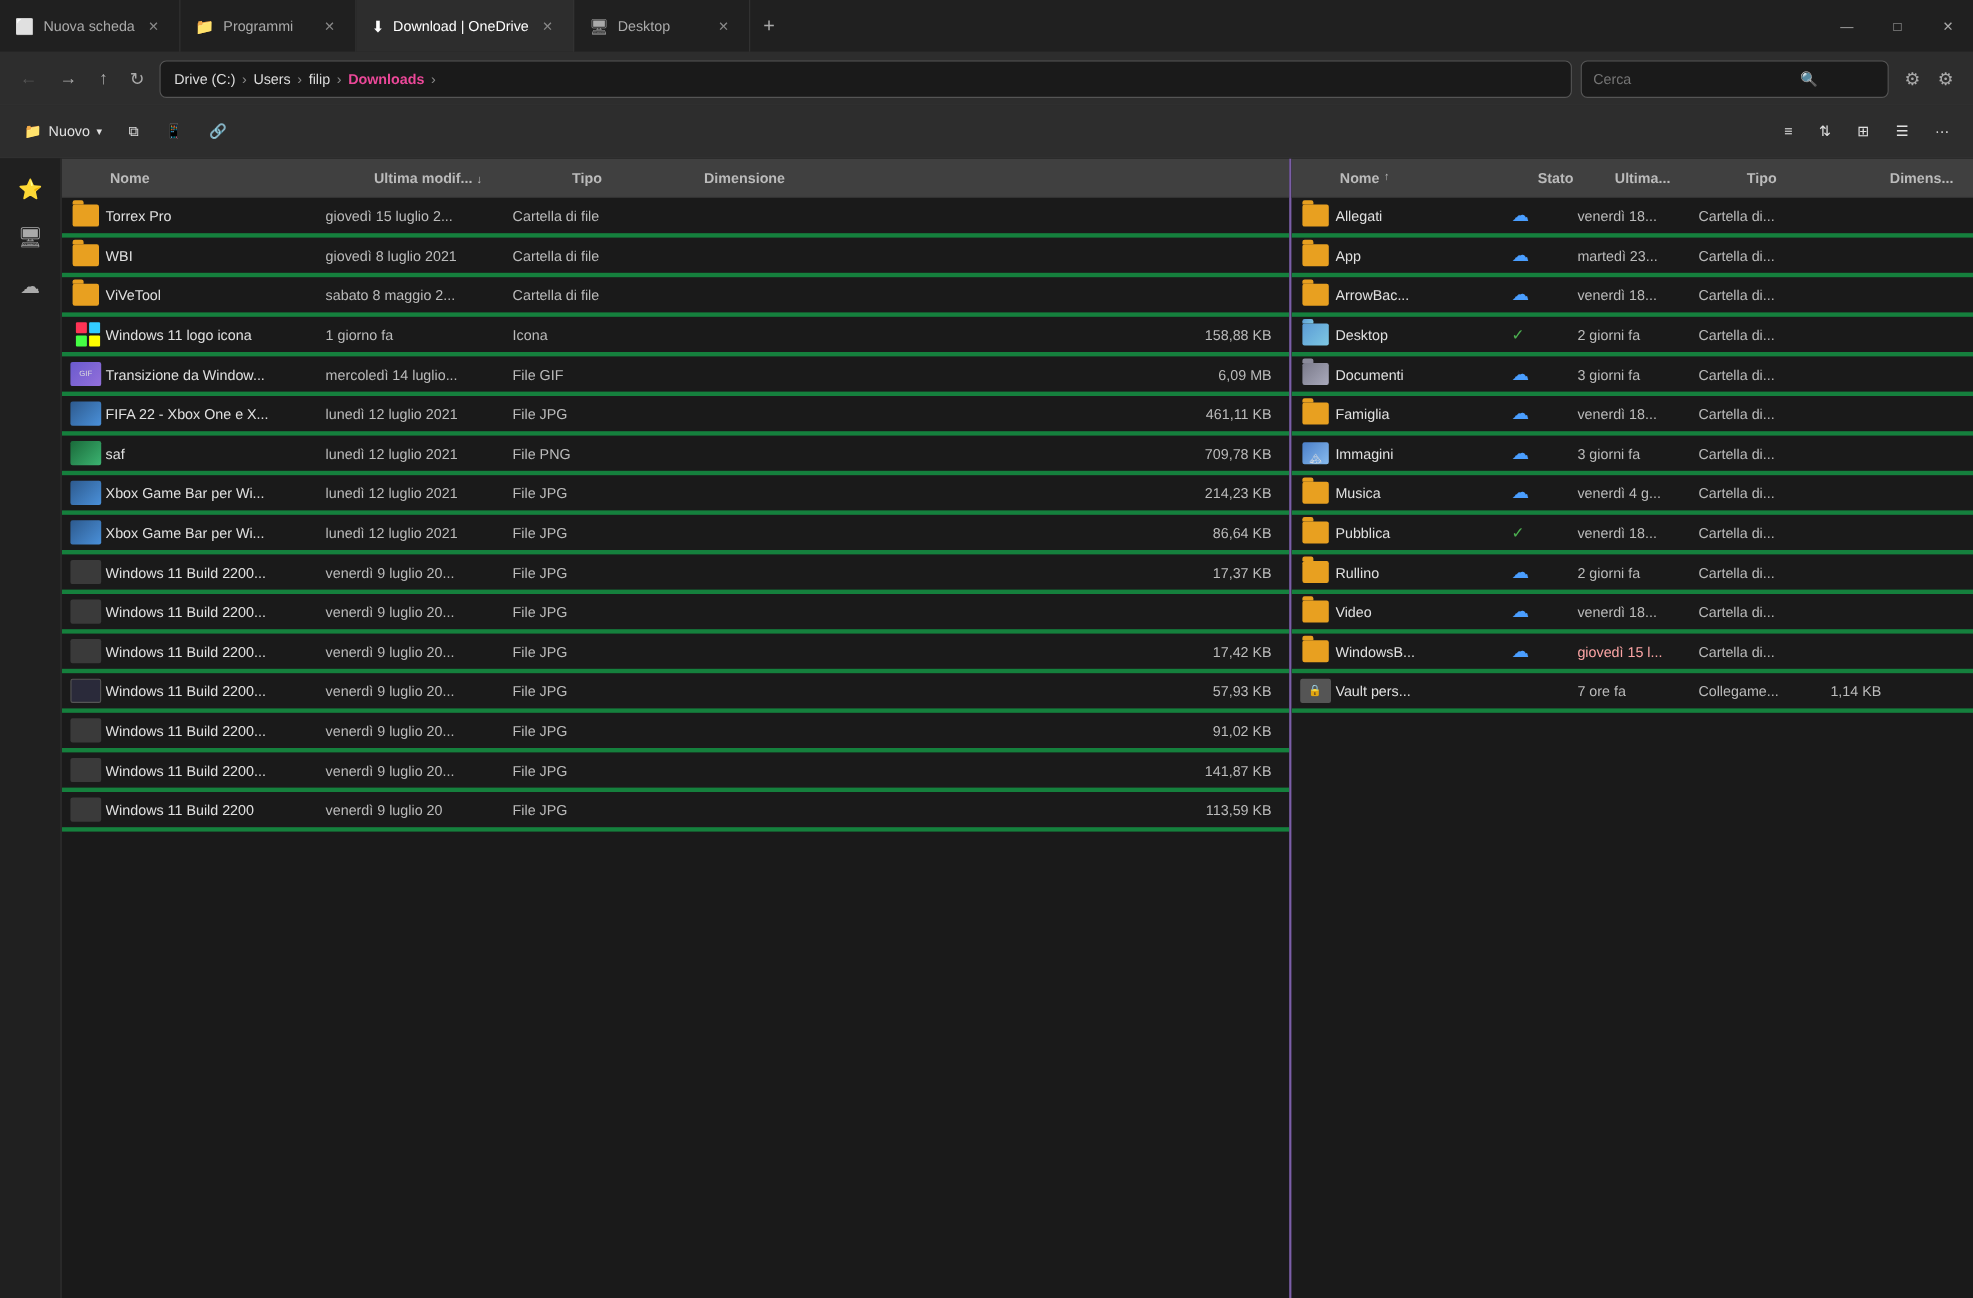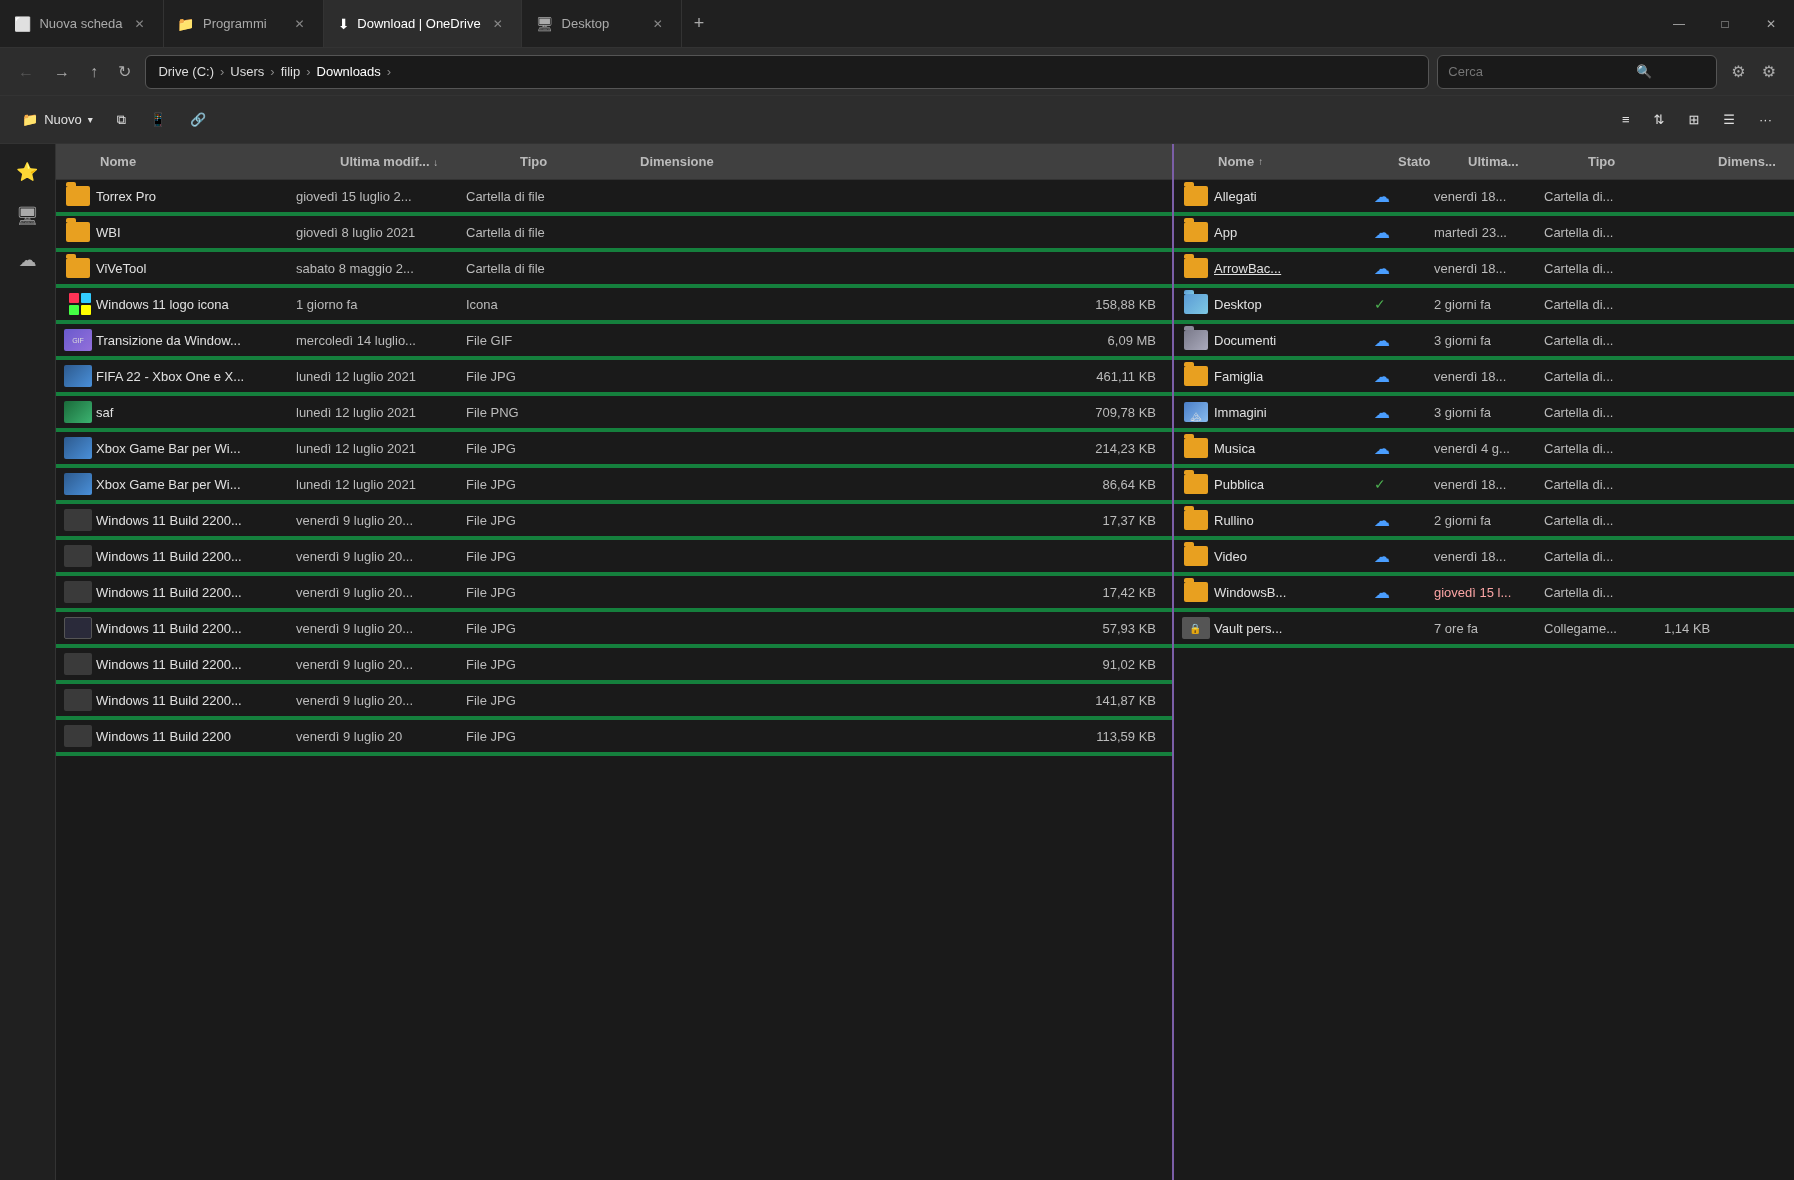--- a/index.html
+++ b/index.html
@@ -106,21 +106,21 @@
       border-radius: 6px;
       height: 34px;
       display: flex;
       align-items: center;
       padding: 0 12px;
       gap: 4px;
       color: #e0e0e0;
     }
     .breadcrumb-sep { color: #888; margin: 0 2px; }
     .breadcrumb-item { color: #ddd; cursor: pointer; }
-    .breadcrumb-item.current { color: #ffffff; font-weight: 400; text-align: center; }
+    .breadcrumb-item.current { color: #ec4899; font-weight: 700; text-align: center; }
     .search-box {
       width: 280px;
       background: #1a1a1a;
       border: 1px solid #555;
       border-radius: 6px;
       height: 34px;
       display: flex;
       align-items: center;
       padding: 0 10px;
       gap: 8px;
@@ -695,21 +695,21 @@
           <div style="flex:0 0 60px;"><span class="cloud-icon">☁</span></div>
           <div style="flex:0 0 110px;color:#bbb;">martedì 23...</div>
           <div style="flex:0 0 120px;color:#bbb;">Cartella di...</div>
           <div style="flex:1;color:#bbb;"></div>
         </div>
 
         <div class="file-row">
           <div class="file-icon">
               <div class="folder-icon-img"></div>
             </div>
-          <div style="flex:0 0 160px;white-space:nowrap;overflow:hidden;text-overflow:ellipsis;text-decoration:underline;">ArrowBac...</div>
+          <div style="flex:0 0 160px;white-space:nowrap;overflow:hidden;text-overflow:ellipsis;">ArrowBac...</div>
           <div style="flex:0 0 60px;"><span class="cloud-icon">☁</span></div>
           <div style="flex:0 0 110px;color:#bbb;">venerdì 18...</div>
           <div style="flex:0 0 120px;color:#bbb;">Cartella di...</div>
           <div style="flex:1;color:#bbb;"></div>
         </div>
 
         <div class="file-row">
           <div class="file-icon">
             <div style="width:24px;height:20px;background:linear-gradient(135deg,#5b9bd5,#7ec8e3);border-radius:2px;position:relative;margin-right:4px;">
               <div style="position:absolute;top:-4px;left:0;width:10px;height:4px;background:linear-gradient(135deg,#5b9bd5,#7ec8e3);border-radius:2px 2px 0 0;"></div>

